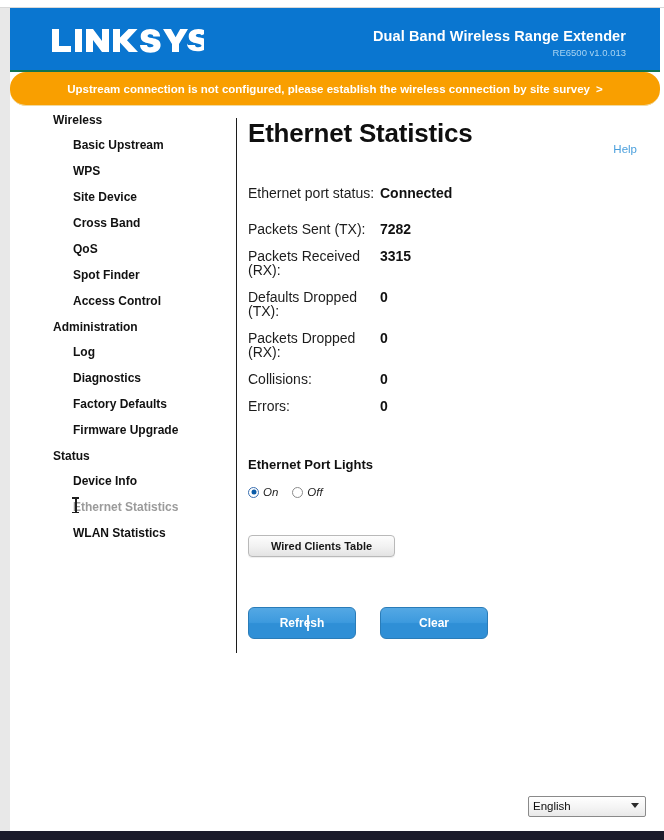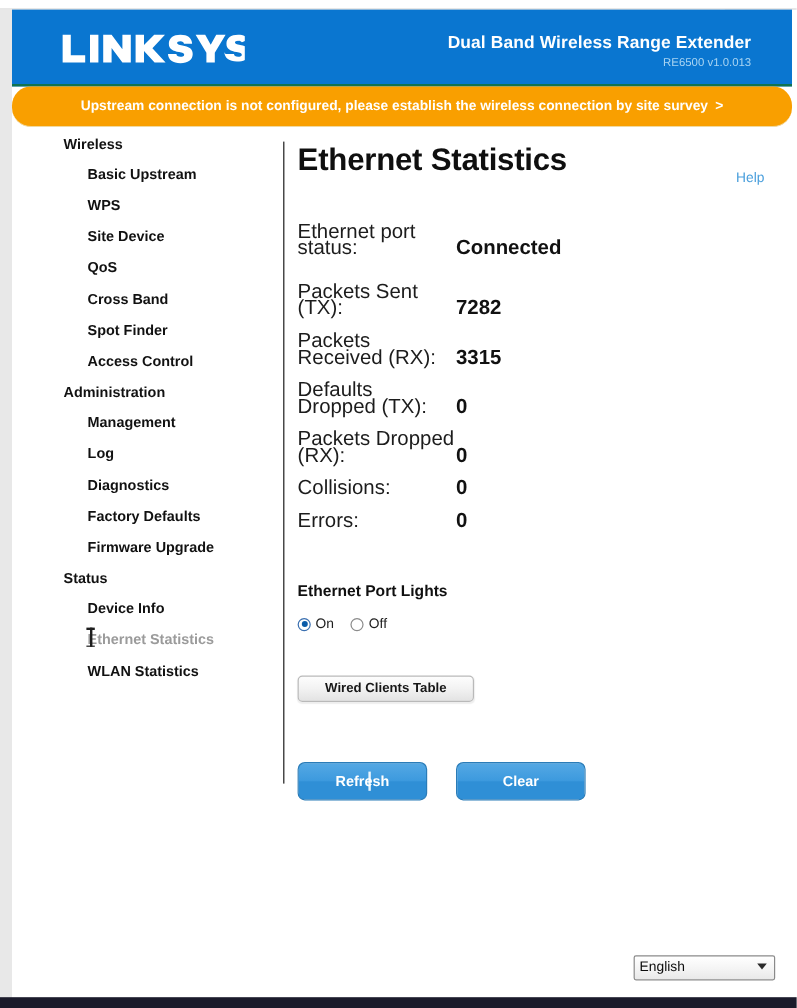--- a/index.html
+++ b/index.html
@@ -217,23 +217,23 @@
     cursor: pointer;
     line-height: 14px;
   }
 
   
   .stats {
     margin-top: 22px;
   }
   .stat-row {
     display: flex;
-    align-items: flex-end;
+    align-items: flex-start;
     margin-bottom: 13px;
-    font-size: 17px;
+    font-size: 14px;
   }
   .stat-row.first { margin-bottom: 22px; }
   .stat-label {
     width: 132px;
     color: #1c1c1c;
     line-height: 14px;
   }
   .stat-value {
     color: #111111;
     font-weight: bold;
@@ -247,20 +247,21 @@
     font-weight: bold;
     color: #101010;
     line-height: 16px;
   }
   .radio-row {
     margin-top: 12px;
     display: flex;
     align-items: flex-start;
     font-size: 11.5px;
     color: #1c1c1c;
+    font-style: italic;
   }
   .radio-opt {
     display: flex;
     align-items: center;
     margin-right: 14px;
     cursor: pointer;
   }
   .radio {
     width: 11px; height: 11px;
     border-radius: 50%;
@@ -416,27 +417,26 @@
   </div>
 
   <div class="content">
 
     <div class="sidebar">
 
       <div class="nav-group">Wireless</div>
       <div class="nav-item">Basic Upstream</div>
       <div class="nav-item">WPS</div>
       <div class="nav-item">Site Device</div>
+      <div class="nav-item">Cross Band</div>
       <div class="nav-item">QoS</div>
-      <div class="nav-item">Cross Band</div>
       <div class="nav-item">Spot Finder</div>
       <div class="nav-item">Access Control</div>
 
       <div class="nav-group">Administration</div>
-      <div class="nav-item">Management</div>
       <div class="nav-item">Log</div>
       <div class="nav-item">Diagnostics</div>
       <div class="nav-item">Factory Defaults</div>
       <div class="nav-item">Firmware Upgrade</div>
 
       <div class="nav-group">Status</div>
       <div class="nav-item">Device Info</div>
       <div class="nav-item active">
         <span>Ethernet Statistics</span>
         <span class="ibeam">

